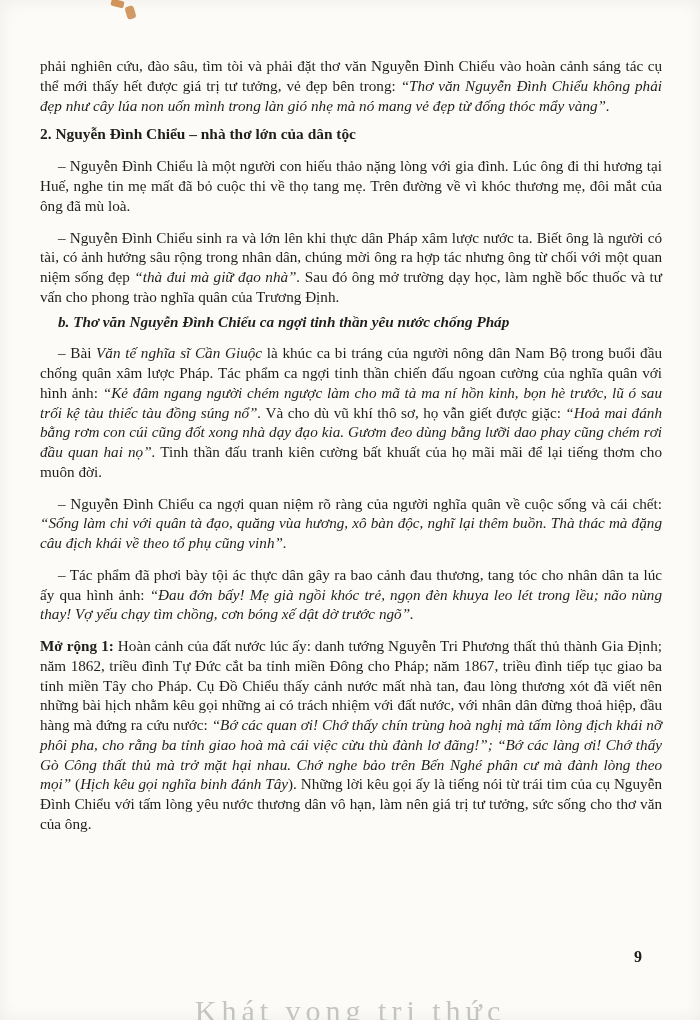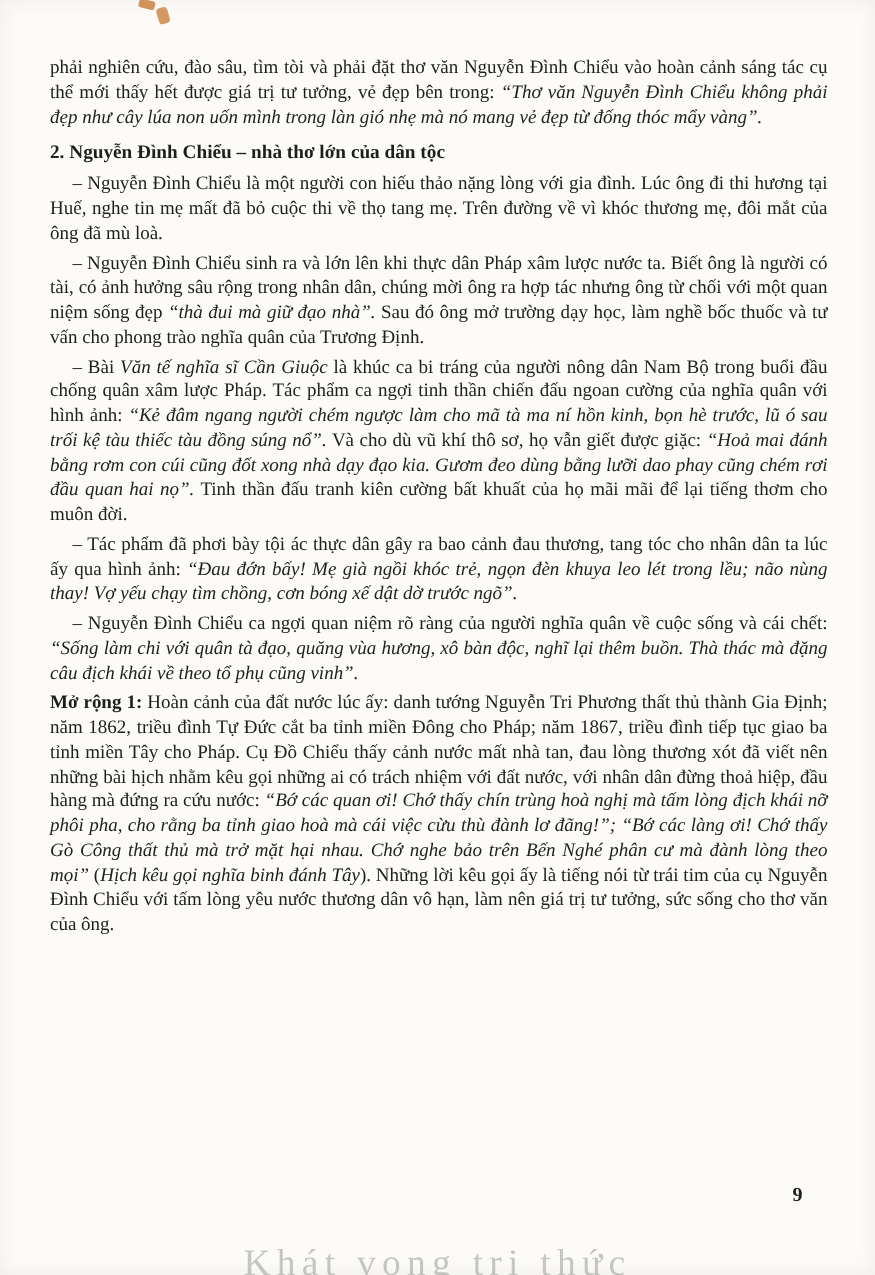--- a/index.html
+++ b/index.html
@@ -22,21 +22,21 @@
     box-shadow:inset 0 0 18px rgba(0,0,0,0.06);
   }
   .content{
     position:absolute;
     left:40px;right:38px;top:44px;
     color:var(--text);
     font-size:15.2px;
     line-height:1.3;
     text-align:justify;
   }
-  .content p{margin:0 0 4px;text-indent:18px;}
+  .content p{margin:12px 0 4px;text-indent:18px;}
   .content p.noindent{text-indent:0;}
   .content h2{font-size:15.4px;font-weight:700;margin:9px 0 5px;text-indent:0;}
   .content h3{font-size:15.2px;font-weight:700;font-style:italic;margin:5px 0 5px;text-indent:18px;}
   .i{font-style:italic;}
   .b{font-weight:700;}
   .wm-brand{
     position:absolute;left:50%;top:882px;transform:translateX(-50%);
     font-family:"Liberation Serif","DejaVu Serif",serif;
     font-weight:700;font-size:82px;letter-spacing:2px;line-height:1;
     color:var(--watermark);opacity:0.45;
@@ -62,21 +62,22 @@
 
 <div class="page">
   <div class="art art1"></div>
   <div class="art art2"></div>
 
   <div class="content">
       <p class="noindent"><span>phải nghiên cứu, đào sâu, tìm tòi và phải đặt thơ văn Nguyễn Đình Chiểu vào hoàn cảnh sáng tác cụ thể mới thấy hết được giá trị tư tưởng, vẻ đẹp bên trong: </span><span class="i">“Thơ văn Nguyễn Đình Chiểu không phải đẹp như cây lúa non uốn mình trong làn gió nhẹ mà nó mang vẻ đẹp từ đống thóc mẩy vàng”.</span></p>
       <h2><span>2. Nguyễn Đình Chiểu – nhà thơ lớn của dân tộc</span></h2>
       <p><span>– Nguyễn Đình Chiểu là một người con hiếu thảo nặng lòng với gia đình. Lúc ông đi thi hương tại Huế, nghe tin mẹ mất đã bỏ cuộc thi về thọ tang mẹ. Trên đường về vì khóc thương mẹ, đôi mắt của ông đã mù loà.</span></p>
       <p><span>– Nguyễn Đình Chiểu sinh ra và lớn lên khi thực dân Pháp xâm lược nước ta. Biết ông là người có tài, có ảnh hưởng sâu rộng trong nhân dân, chúng mời ông ra hợp tác nhưng ông từ chối với một quan niệm sống đẹp </span><span class="i">“thà đui mà giữ đạo nhà”.</span><span> Sau đó ông mở trường dạy học, làm nghề bốc thuốc và tư vấn cho phong trào nghĩa quân của Trương Định.</span></p>
+      <h3><span>b. Thơ văn Nguyễn Đình Chiểu ca ngợi tinh thần yêu nước chống Pháp</span></h3>
       <p><span>– Bài </span><span class="i">Văn tế nghĩa sĩ Cần Giuộc</span><span> là khúc ca bi tráng của người nông dân Nam Bộ trong buổi đầu chống quân xâm lược Pháp. Tác phẩm ca ngợi tinh thần chiến đấu ngoan cường của nghĩa quân với hình ảnh: </span><span class="i">“Kẻ đâm ngang người chém ngược làm cho mã tà ma ní hồn kinh, bọn hè trước, lũ ó sau trối kệ tàu thiếc tàu đồng súng nổ”.</span><span> Và cho dù vũ khí thô sơ, họ vẫn giết được giặc: </span><span class="i">“Hoả mai đánh bằng rơm con cúi cũng đốt xong nhà dạy đạo kia. Gươm đeo dùng bằng lưỡi dao phay cũng chém rơi đầu quan hai nọ”.</span><span> Tinh thần đấu tranh kiên cường bất khuất của họ mãi mãi để lại tiếng thơm cho muôn đời.</span></p>
+      <p><span>– Nguyễn Đình Chiểu ca ngợi quan niệm rõ ràng của người nghĩa quân về cuộc sống và cái chết: </span><span class="i">“Sống làm chi với quân tà đạo, quăng vùa hương, xô bàn độc, nghĩ lại thêm buồn. Thà thác mà đặng câu địch khái về theo tổ phụ cũng vinh”.</span></p>
       <p><span>– Tác phẩm đã phơi bày tội ác thực dân gây ra bao cảnh đau thương, tang tóc cho nhân dân ta lúc ấy qua hình ảnh: </span><span class="i">“Đau đớn bấy! Mẹ già ngồi khóc trẻ, ngọn đèn khuya leo lét trong lều; não nùng thay! Vợ yếu chạy tìm chồng, cơn bóng xế dật dờ trước ngõ”.</span></p>
-      <p><span>– Nguyễn Đình Chiểu ca ngợi quan niệm rõ ràng của người nghĩa quân về cuộc sống và cái chết: </span><span class="i">“Sống làm chi với quân tà đạo, quăng vùa hương, xô bàn độc, nghĩ lại thêm buồn. Thà thác mà đặng câu địch khái về theo tổ phụ cũng vinh”.</span></p>
       <p class="noindent"><span class="b">Mở rộng 1:</span><span> Hoàn cảnh của đất nước lúc ấy: danh tướng Nguyễn Tri Phương thất thủ thành Gia Định; năm 1862, triều đình Tự Đức cắt ba tỉnh miền Đông cho Pháp; năm 1867, triều đình tiếp tục giao ba tỉnh miền Tây cho Pháp. Cụ Đồ Chiểu thấy cảnh nước mất nhà tan, đau lòng thương xót đã viết nên những bài hịch nhằm kêu gọi những ai có trách nhiệm với đất nước, với nhân dân đừng thoả hiệp, đầu hàng mà đứng ra cứu nước: </span><span class="i">“Bớ các quan ơi! Chớ thấy chín trùng hoà nghị mà tấm lòng địch khái nỡ phôi pha, cho rằng ba tỉnh giao hoà mà cái việc cừu thù đành lơ đãng!”; “Bớ các làng ơi! Chớ thấy Gò Công thất thủ mà trở mặt hại nhau. Chớ nghe bảo trên Bến Nghé phân cư mà đành lòng theo mọi”</span><span> (</span><span class="i">Hịch kêu gọi nghĩa binh đánh Tây</span><span>). Những lời kêu gọi ấy là tiếng nói từ trái tim của cụ Nguyễn Đình Chiểu với tấm lòng yêu nước thương dân vô hạn, làm nên giá trị tư tưởng, sức sống cho thơ văn của ông.</span></p>
     </div>
 
   <div class="wm-slogan">Khát vọng tri thức</div>
   <div class="pageno">9</div>
 </div>
 
 </body></html>

